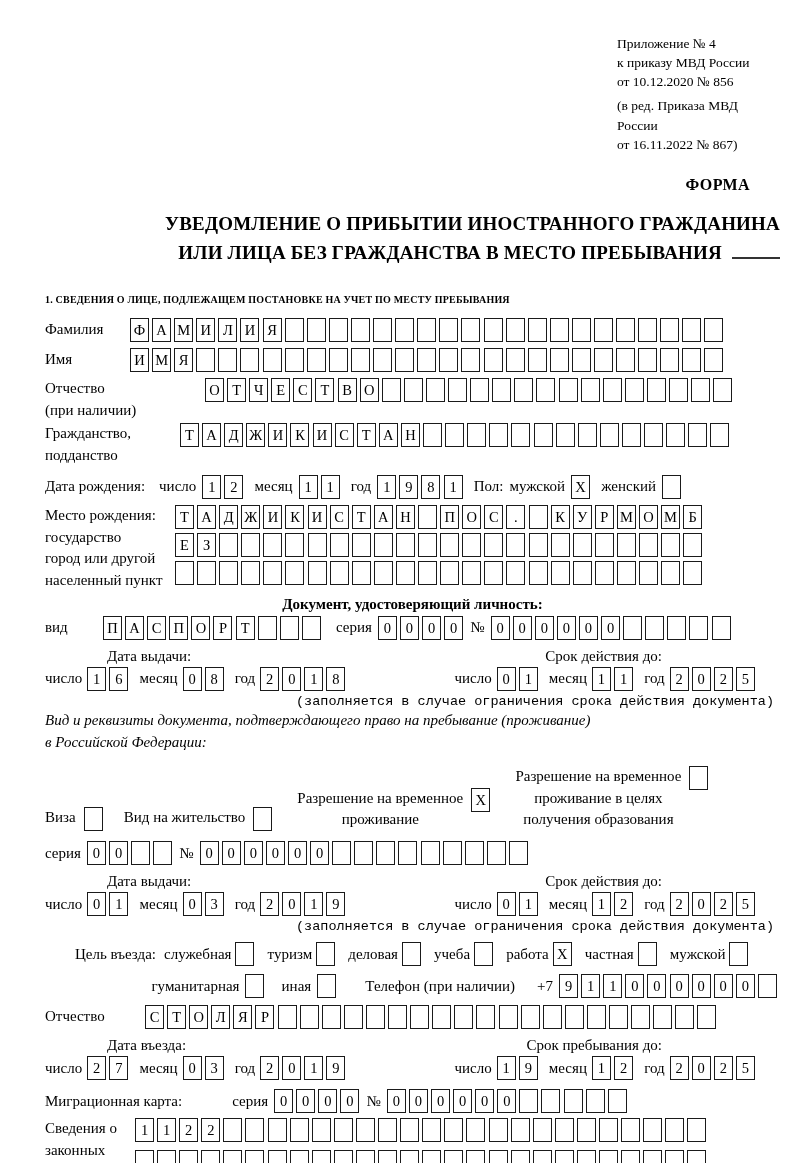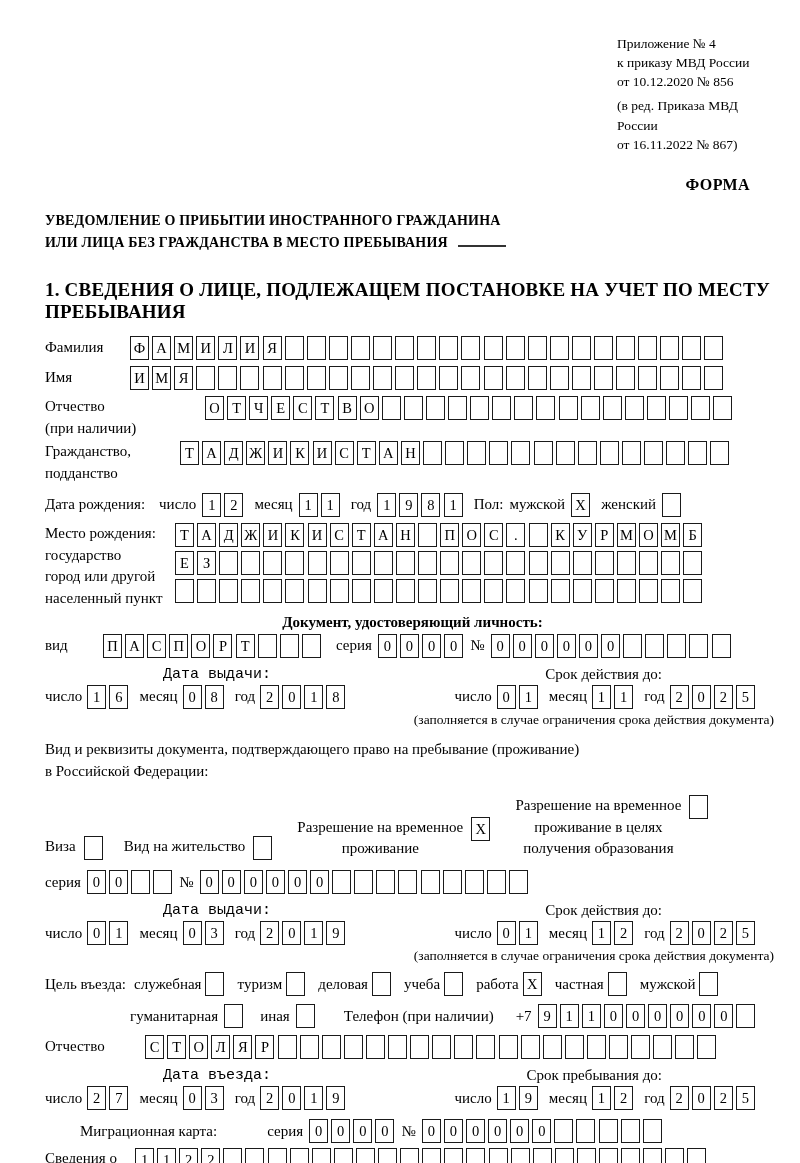--- a/index.html
+++ b/index.html
@@ -2,52 +2,52 @@
 <html><head>
 <meta charset="utf-8">
 <style>
   html,body{margin:0;padding:0;background:#fff;}
   body{width:800px;height:1163px;color:#000;font-family:"Liberation Serif",serif;font-size:15px;overflow:hidden;}
   .page{box-sizing:border-box;width:800px;height:1163px;padding:34px 20px 0 45px;}
   
   .hdr{margin-left:572px;font-size:13.5px;line-height:1.42;}
   .hdr .rev{margin-top:5px;}
   .forma{text-align:right;margin:22px 30px 0 0;font-weight:bold;font-size:16px;letter-spacing:.4px;}
-  .title{text-align:left;font-weight:bold;font-size:14px;line-height:1.5;margin-top:16px;letter-spacing:.2px;}
+  .title{text-align:right;font-weight:bold;font-size:19px;line-height:1.5;margin-top:16px;letter-spacing:.2px;}
   .blank-line{display:inline-block;width:48px;border-bottom:2px solid #333;height:1em;margin-left:10px;vertical-align:baseline;}
-  .sec{font-weight:bold;font-size:19px;margin-top:26px;letter-spacing:.2px;}
+  .sec{font-weight:bold;font-size:10px;margin-top:26px;letter-spacing:.2px;}
   
   .row{display:flex;align-items:center;margin-top:6px;flex-wrap:nowrap;}
   .row.top{align-items:flex-start;}
   .lblcol{flex:none;line-height:1.45;}
   .cells{white-space:nowrap;display:inline-block;}
   .cell{display:inline-block;box-sizing:content-box;width:17px;height:22px;border:1.5px solid #1a1a1a;margin-right:3.1px;text-align:center;font-size:14.5px;line-height:22px;vertical-align:middle;background:#fff;}
   .cellrow{margin-top:4px;white-space:nowrap;}
   .cellrow:first-child{margin-top:0;}
   .lbl{margin-right:6px;}
   .lbl.after{margin-left:8px;}
   .w85{width:85px;} .w160{width:160px;} .w135{width:135px;} .w130{width:130px;} .w58{width:58px;} .w100{width:100px;} .w90{width:90px;}
   
   .date-labels{display:flex;margin-top:8px;font-size:15px;}
-  .date-labels .l1{margin-left:118px;font-family:Liberation Mono, monospace;}
+  .date-labels .l1{margin-left:62px;}
   .date-labels .l2{margin-left:auto;margin-right:118px;}
   .date-row{display:flex;align-items:center;margin-top:2px;}
   .dgroup{display:flex;align-items:center;}
   .dgroup .lbl{margin-right:5px;}
   .dgroup .cells{margin-right:8px;}
   .dgroup.rgt{margin-left:auto;margin-right:14px;}
-  .note{font-size:13.5px;text-align:right;margin:3px 6px 0 0;}
-  .plain{margin-top:10px;line-height:1.5;}
+  .note{font-size:13.5px;text-align:right;margin:3px 6px 0 0;font-family:Liberation Mono, monospace;}
+  .plain{line-height:1.5;font-style:italic;}
   
   .cbband{display:flex;align-items:flex-end;margin-top:12px;}
   .cbband .opt{display:flex;align-items:flex-start;}
   .cbband .optlbl{line-height:1.45;}
   .cbband .ctr{text-align:center;}
   .cbband .cells{margin:0 0 0 8px;} .gap18{margin-left:18px;} .gap22{margin-left:22px;}
-  .inlineflex{display:flex;align-items:center;flex-wrap:nowrap;}
+  .inlineflex{display:flex;align-items:center;flex-wrap:nowrap;margin-left:30px;}
   .purpose .lbl{margin:0 4px 0 10px;}
   .purpose .lbl.first{margin-left:8px;}
   .mig-series{margin-left:44px;}
 </style>
 </head>
 <body>
 
 <div class="page">
 
   <div class="hdr">
@@ -230,21 +230,21 @@
     <span class="lbl">учеба</span>
     <span class="cells"><span class="cell"></span></span>
     <span class="lbl">работа</span>
     <span class="cells"><span class="cell">X</span></span>
     <span class="lbl">частная</span>
     <span class="cells"><span class="cell"></span></span>
     <span class="lbl">мужской</span>
     <span class="cells"><span class="cell"></span></span>
   </div>
 
-  <div class="row inlineflex" style="margin-top:8px;margin-left:85px;">
+  <div class="row inlineflex" style="margin-top:8px;margin-left:85px;justify-content:flex-end;">
     <span class="lbl">гуманитарная</span>
     <span class="cells"><span class="cell"></span></span>
     <span class="lbl" style="margin-left:14px;">иная</span>
     <span class="cells"><span class="cell"></span></span>
     <span class="lbl" style="margin-left:26px;">Телефон (при наличии)</span>
     <span class="lbl" style="margin-left:16px;">+7</span>
     <span class="cells"><span class="cell">9</span><span class="cell">1</span><span class="cell">1</span><span class="cell">0</span><span class="cell">0</span><span class="cell">0</span><span class="cell">0</span><span class="cell">0</span><span class="cell">0</span><span class="cell"></span></span>
   </div>
 
   <div class="row" style="margin-top:7px;">
@@ -268,21 +268,21 @@
     <div class="dgroup rgt">
       <span class="lbl">число</span>
       <span class="cells"><span class="cell">1</span><span class="cell">9</span></span>
       <span class="lbl">месяц</span>
       <span class="cells"><span class="cell">1</span><span class="cell">2</span></span>
       <span class="lbl">год</span>
       <span class="cells"><span class="cell">2</span><span class="cell">0</span><span class="cell">2</span><span class="cell">5</span></span>
     </div>
   </div>
 
-  <div class="row" style="margin-top:9px;margin-left:35px;">
+  <div class="row" style="margin-top:9px;">
     <span class="lbl">Миграционная карта:</span>
     <span class="lbl mig-series">серия</span>
     <span class="cells"><span class="cell">0</span><span class="cell">0</span><span class="cell">0</span><span class="cell">0</span></span>
     <span class="lbl" style="margin-left:4px;">№</span>
     <span class="cells"><span class="cell">0</span><span class="cell">0</span><span class="cell">0</span><span class="cell">0</span><span class="cell">0</span><span class="cell">0</span><span class="cell"></span><span class="cell"></span><span class="cell"></span><span class="cell"></span><span class="cell"></span></span>
   </div>
 
   <div class="row top" style="margin-top:5px;">
     <span class="lblcol w90">
       <div>Сведения о</div>

